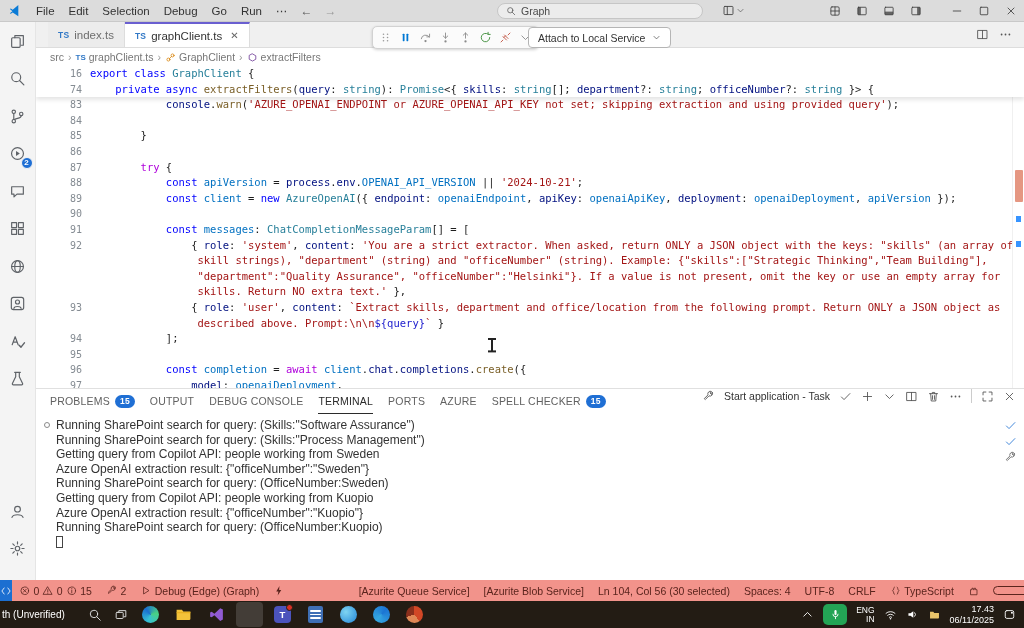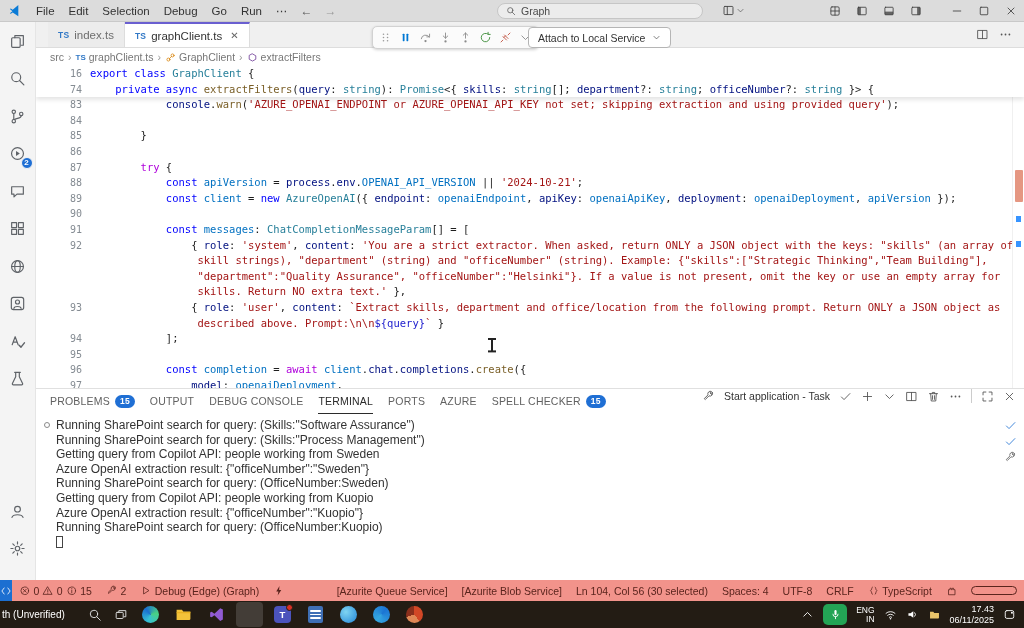--- a/index.html
+++ b/index.html
@@ -101,21 +101,21 @@
   .term-side{position:absolute;right:7px;top:30px;display:flex;flex-direction:column;gap:3px;align-items:center}
   .term-side .ic svg{width:13px;height:13px}
   .ts-check{color:#2f7cd6}.ts-tools{color:#6b6b6b}
 
   
   .statusbar{height:21px;background:#f2938b;display:flex;align-items:center;color:#5a241d;font-size:10.5px}
   .remote{width:30px;height:100%;background:#1c6fd1;color:#fff;display:flex;align-items:center;justify-content:center}
   .remote svg{width:12px;height:12px}
   .sb-item{display:flex;align-items:center;gap:3px;padding:0 7px;height:100%;white-space:nowrap}
   .sb-item .ic svg{width:11.5px;height:11.5px}
-  .sb-gap{margin-left:38px}
+  .sb-gap{margin-left:60px}
   .sb-right{margin-left:auto;display:flex;align-items:center;height:100%}
   .pill{width:46px;height:9px;border:1.3px solid #5a241d;border-radius:6px}
 
   
   .taskbar{height:27px;background:#231c14;display:flex;align-items:center;color:#eee;position:relative;padding-left:2px}
   .win-label{font-size:10px;color:#fff;width:80px;overflow:hidden;white-space:nowrap;flex:none}
   .tb-ico{width:22px;height:22px;display:flex;align-items:center;justify-content:center;color:#ddd;margin:0 2px}
   .tb-ico svg{width:14px;height:14px}
   .tapp{width:27px;height:25px;display:flex;align-items:center;justify-content:center;border-radius:4px;margin:0 3px;position:relative}
   .tapp.active{background:rgba(255,255,255,.15)}

